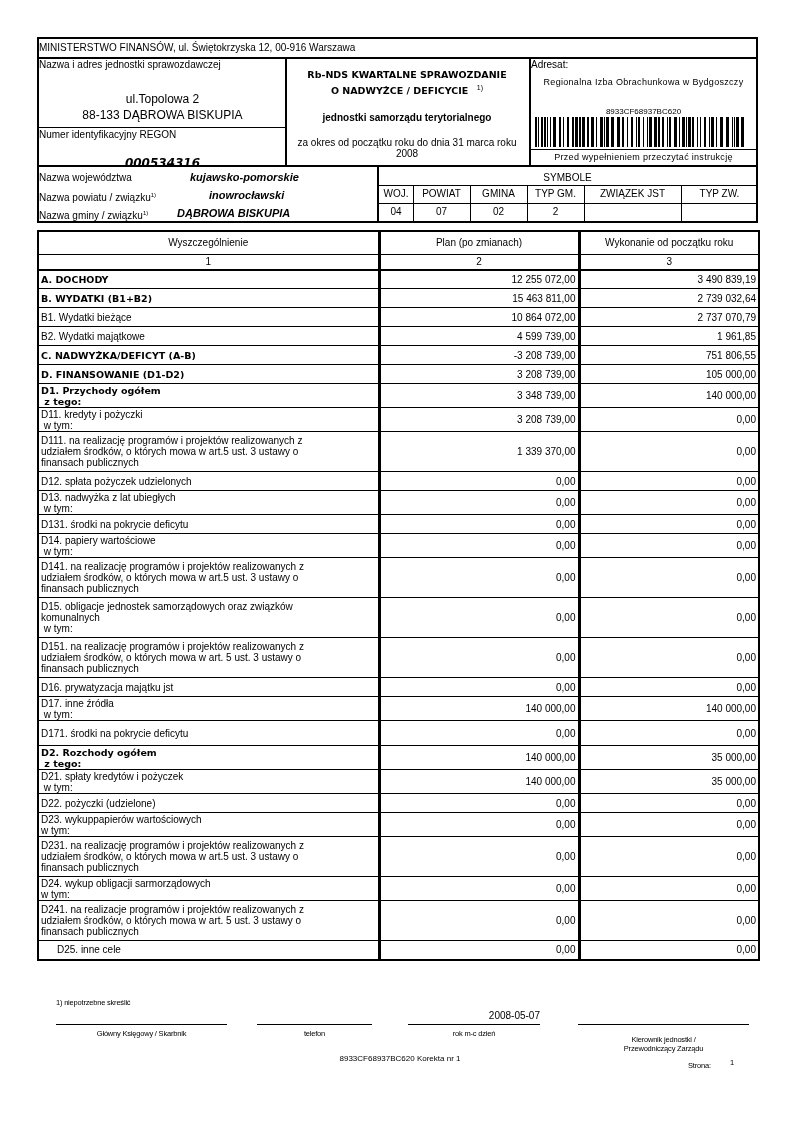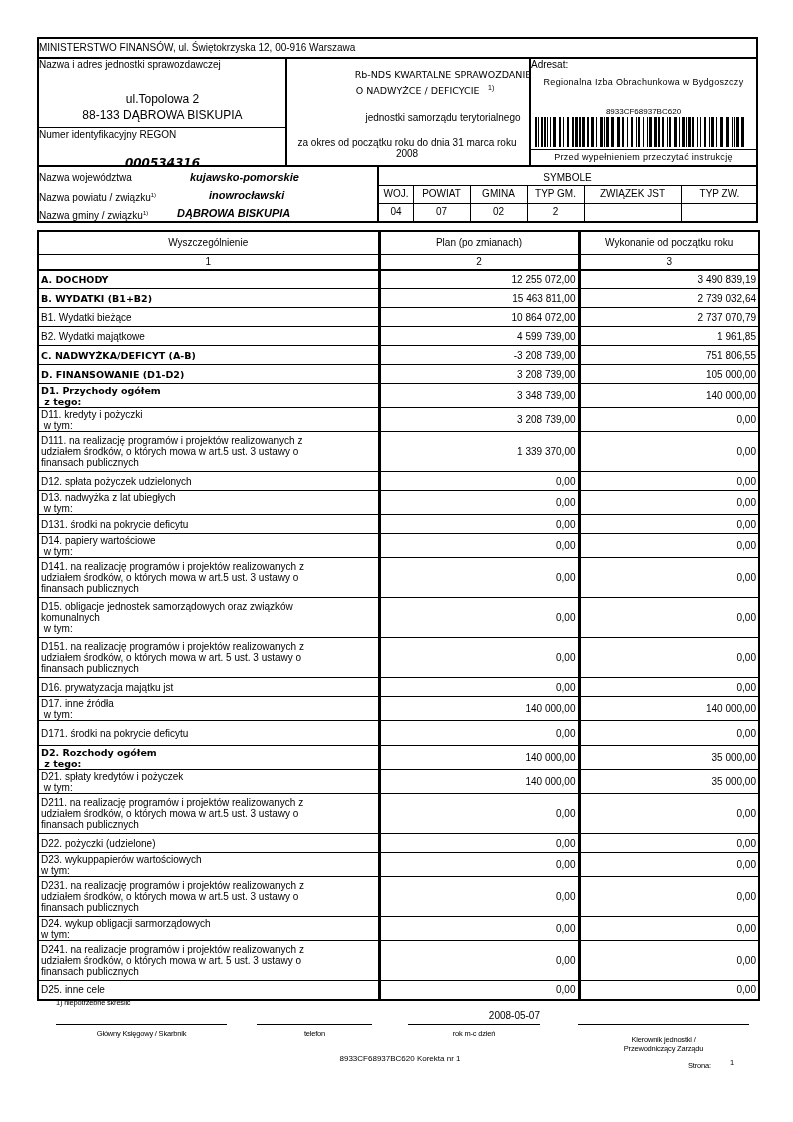--- a/index.html
+++ b/index.html
@@ -1,20 +1,20 @@
 <!DOCTYPE html>
 <html><head>
 <meta charset="utf-8">
 <style>
   html, body { margin: 0; padding: 0; background: #ffffff; }
   body { width: 793px; height: 1122px; position: relative; overflow: hidden;
          font-family: "Liberation Sans", sans-serif; color: #000; }
   .abs { position: absolute; box-sizing: border-box; }
   .txt { position: absolute; white-space: nowrap; font-size: 10px; line-height: 11px; }
-  .b { font-weight: normal; padding-left: 36px; }
+  .b { font-weight: bold; }
   .bi { font-weight: bold; font-style: italic; }
 
   
   #hdr { left: 37px; top: 37px; width: 721px; height: 130px; border: 2px solid #000; }
   .hline { position: absolute; background: #000; }
   .vline { position: absolute; background: #000; }
 
   
   #barcode { left: 535px; top: 117px; width: 215px; height: 30px; display: flex; align-items: stretch; }
   #barcode span { display: block; background: #000; height: 100%; }
@@ -335,29 +335,20 @@
         <td class="num">35 000,00</td>
       </tr>
       <tr style="height: 24px;">
         <td class="lbl">
           <div style="white-space: pre;">D21. spłaty kredytów i pożyczek</div>
           <div style="white-space: pre;"> w tym:</div>
         </td>
         <td class="num c2">140 000,00</td>
         <td class="num">35 000,00</td>
       </tr>
-      <tr style="height: 40px;">
-        <td class="lbl">
-          <div style="white-space: pre;">D211. na realizację programów i projektów realizowanych z</div>
-          <div style="white-space: pre;">udziałem środków, o których mowa w art.5 ust. 3 ustawy o</div>
-          <div style="white-space: pre;">finansach publicznych</div>
-        </td>
-        <td class="num c2">0,00</td>
-        <td class="num">0,00</td>
-      </tr>
       <tr style="height: 19px;">
         <td class="lbl">
           <div style="white-space: pre;">D22. pożyczki (udzielone)</div>
         </td>
         <td class="num c2">0,00</td>
         <td class="num">0,00</td>
       </tr>
       <tr style="height: 24px;">
         <td class="lbl">
           <div style="white-space: pre;">D23. wykuppapierów wartościowych</div>
@@ -387,21 +378,21 @@
         <td class="lbl">
           <div style="white-space: pre;">D241. na realizacje programów i projektów realizowanych z</div>
           <div style="white-space: pre;">udziałem środków, o których mowa w art. 5 ust. 3 ustawy o</div>
           <div style="white-space: pre;">finansach publicznych</div>
         </td>
         <td class="num c2">0,00</td>
         <td class="num">0,00</td>
       </tr>
       <tr style="height: 19px;">
         <td class="lbl">
-          <div style="white-space: pre;">D25. inne cele</div>
+          <div style="white-space: pre; margin-left: 16px;">D25. inne cele</div>
         </td>
         <td class="num c2">0,00</td>
         <td class="num">0,00</td>
       </tr>
     </tbody>
 </table>
 
 <span class="txt small" style="left:56px;top:998px;">1) niepotrzebne skreślić</span>
 <span class="txt" style="left:408px;top:1010px;width:132px;text-align:right;font-size:10px;">2008-05-07</span>
 

